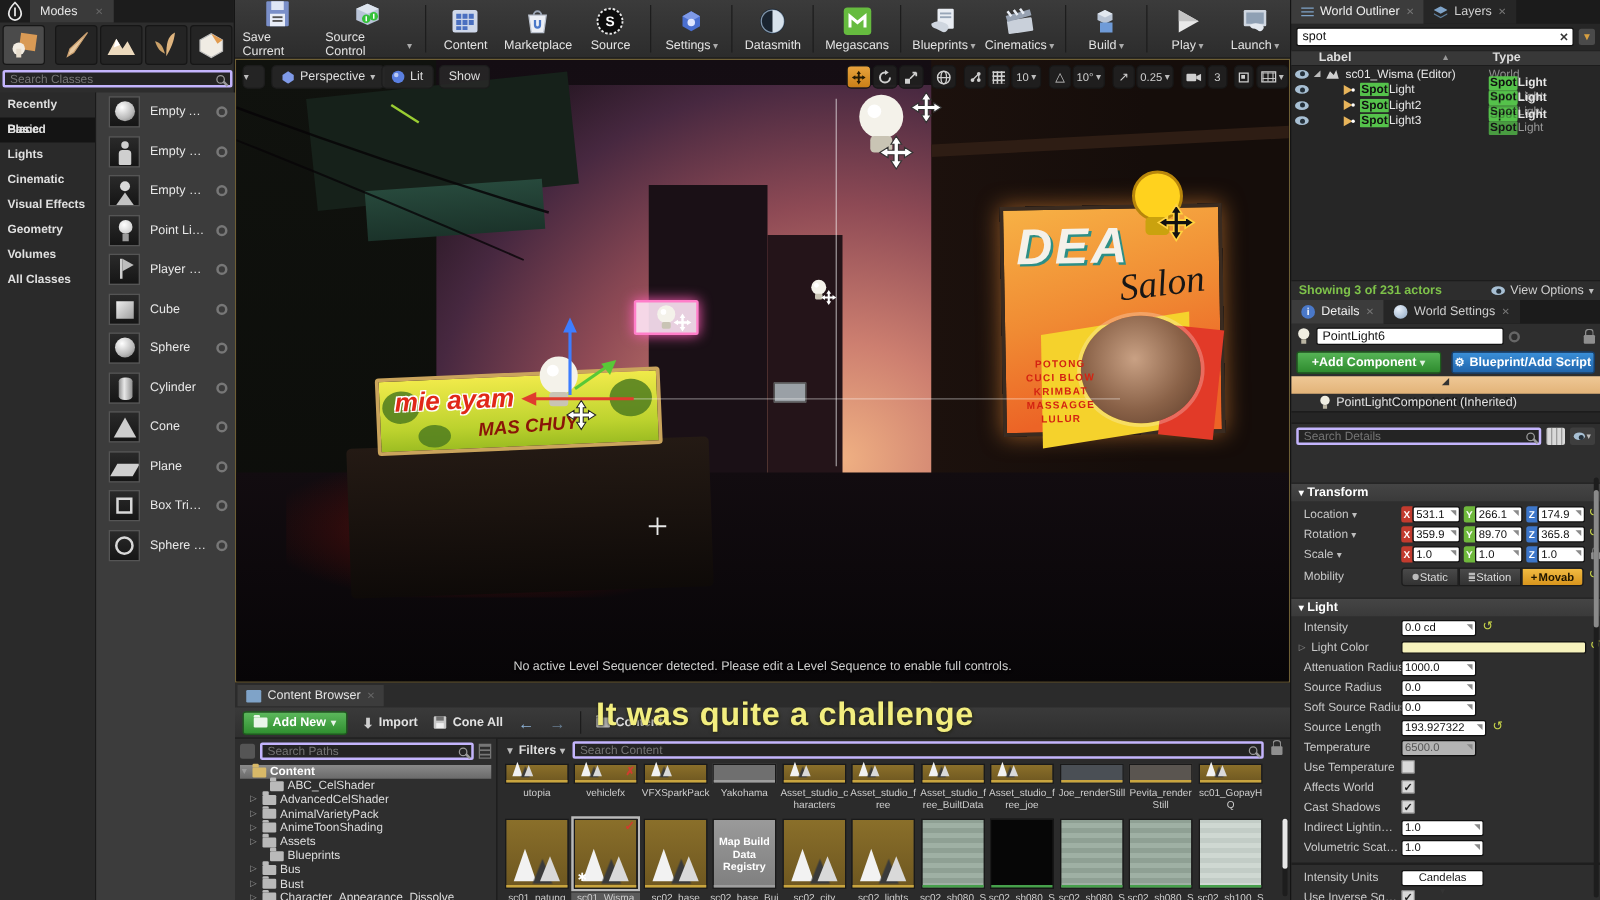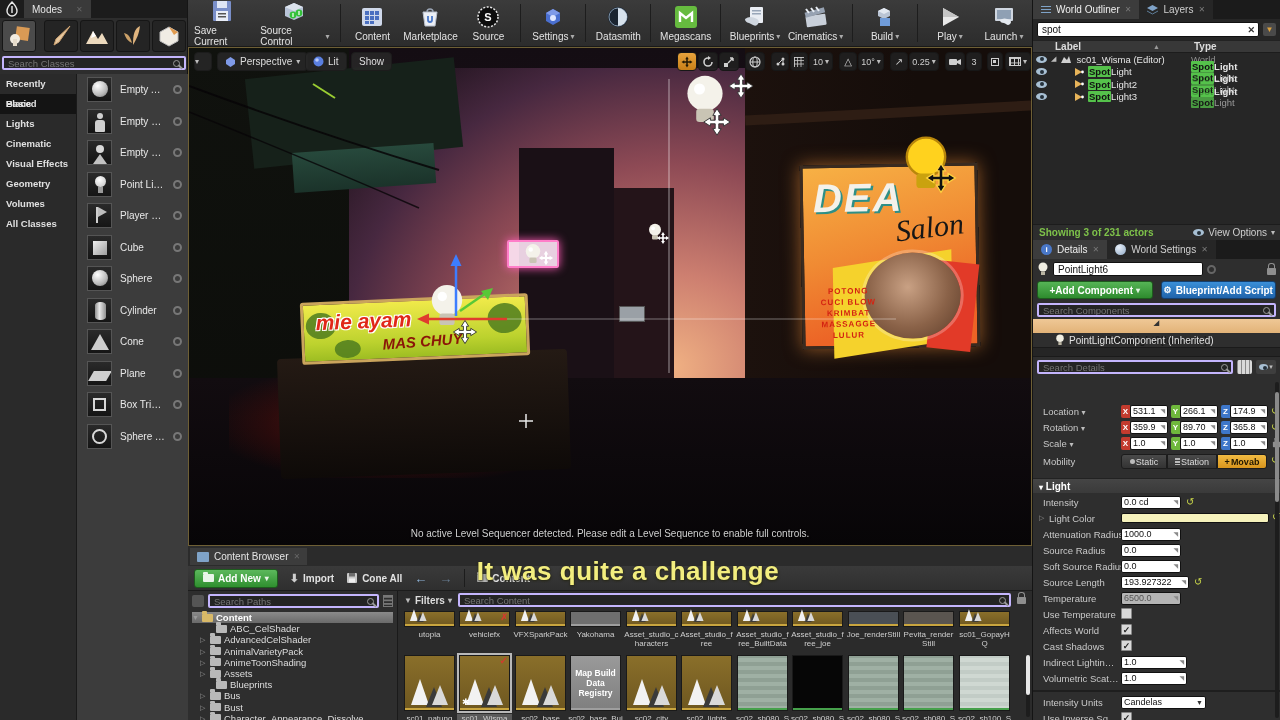--- a/index.html
+++ b/index.html
@@ -937,24 +937,20 @@
       <div style="flex:1;height:18px;background:linear-gradient(#56b456,#2e8b2e);border:1px solid #1d5c1d;border-radius:3px;color:#fff;font-weight:bold;display:flex;align-items:center;justify-content:center;gap:3px;">
         <span>+Add Component</span>
           <span class="caret" style="color:#dff2df;">▾</span>
       </div>
       <div style="flex:1;height:18px;background:linear-gradient(#3a8fd8,#2064ab);border:1px solid #143f6e;border-radius:3px;color:#fff;font-weight:bold;display:flex;align-items:center;justify-content:center;gap:4px;">
         <span style="font-size:9px;">⚙</span>
           <span>Blueprint/Add Script</span>
       </div>
     </div>
 
-    <div style="position:relative;display:flex;align-items:center;padding:2px 4px;">
-      <input class="dinput" placeholder="Search Components" style="">
-      <span class="mag" style="position:absolute;right:10px;"></span>
-    </div>
 
     <div style="height:14px;background:linear-gradient(#efc896,#e2b378);display:flex;align-items:center;gap:4px;padding:0 4px;color:#1a1a1a;font-weight:bold;flex-direction:column;">
       <span style="font-size:7px;color:#333;">◢</span>
       <svg width="10" height="12" viewBox="0 0 12 14">
           <circle cx="6" cy="5" r="4.5" fill="#3a3a3a"></circle>
           <rect x="4" y="9.5" width="4" height="3.5" fill="#3a3a3a"></rect>
         </svg>
       <span>PointLight6(Instance)</span>
     </div>
     <div style="height:14px;display:flex;align-items:center;gap:4px;padding:0 4px 0 22px;color:#e2e2e2;">
@@ -971,20 +967,21 @@
         <input class="dinput" placeholder="Search Details" style="">
         <span class="mag" style="position:absolute;right:5px;"></span>
       </span>
       <span style="width:15px;height:14px;background:#d9d9d9;border-radius:2px;background-image:linear-gradient(90deg,#888 1px,transparent 1px);background-size:4px 100%;"></span>
       <span style="width:20px;height:14px;background:#3e3e3e;border-radius:2px;display:flex;align-items:center;justify-content:center;gap:1px;">
           <span class="eyeic" style="width:9px;height:6px;"></span>
           <span class="caret" style="font-size:7px;">▾</span>
         </span>
     </div>
 
+    <div class="dhead" style="top:146px;"><span style="font-size:8px;">▾</span> <span style="display:inline;">Transform</span></div>
 
     <div class="dlabel" style="top:165px;"><span>Location</span> <span class="caret">▾</span></div>
     <span class="chip" style="left:88px;top:165px;background:#c33b2e;">X</span>
     <div class="numbox abs" style="left:97px;top:165px;width:38px;">
         <span>531.1</span>
         <span class="resz">◥</span>
       </div>
     <span class="chip" style="left:138px;top:165px;background:#6fb83c;">Y</span>
     <div class="numbox abs" style="left:147px;top:165px;width:38px;">
         <span>266.1</span>
@@ -1096,21 +1093,21 @@
         <span>1.0</span>
         <span class="resz">◥</span>
       </div>
     <div class="dlabel ell" style="top:432px;width:76px;">Volumetric Scattering</div>
     <div class="numbox abs" style="left:88px;top:432px;width:66px;">
         <span>1.0</span>
         <span class="resz">◥</span>
       </div>
     <div class="abs" style="left:0;top:450px;width:248px;height:2px;background:#1e1e1e;"></div>
     <div class="dlabel" style="top:456px;">Intensity Units</div>
-    <div class="numbox abs" style="left:88px;top:456px;width:85px;">
+    <div class="numbox abs" style="left:88px;top:456px;width:66px;flex-direction:column;">
         <span>Candelas</span>
         <span style="color:#333;font-size:7px;">▼</span>
       </div>
     <div class="dlabel ell" style="top:472px;width:76px;">Use Inverse Squared F</div>
     <div class="chk abs" style="left:88px;top:472px;">✓</div>
 
     <div class="scroll" style="right:1px;top:142px;height:336px;">
         <span class="th" style="top:10px;height:110px;"></span>
       </div>
   </aside>

